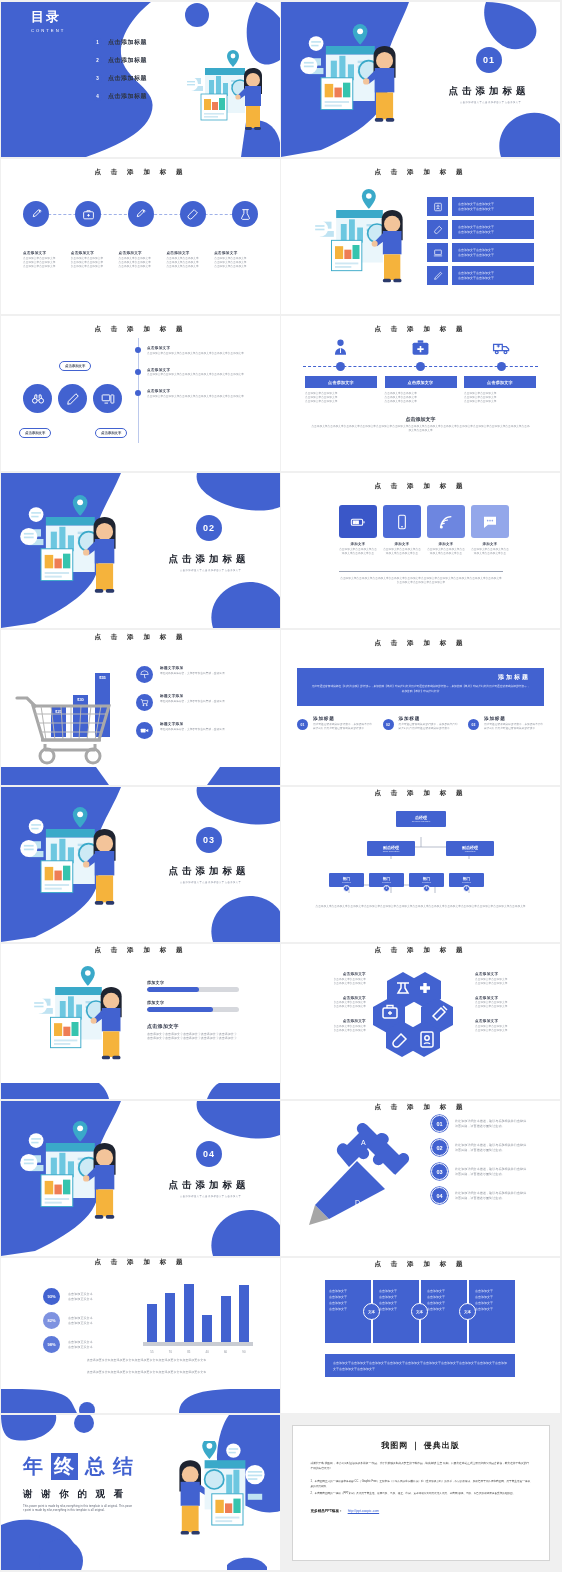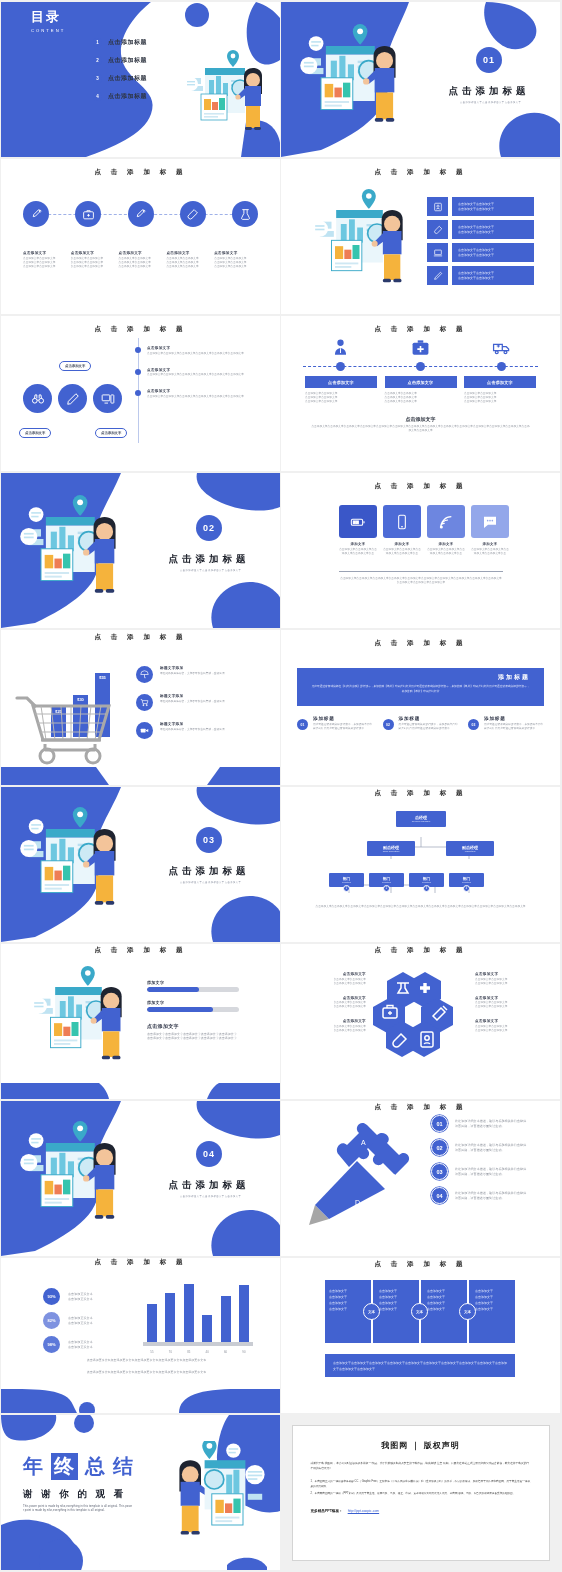--- a/index.html
+++ b/index.html
@@ -1104,21 +1104,21 @@
       <circle cx="80" cy="28" r="8" fill="#fff"></circle>
         <rect x="74" y="25" width="12" height="1.4" fill="#bfe3f2"></rect>
         <rect x="74" y="28" width="12" height="1.4" fill="#bfe3f2"></rect>
         <rect x="74" y="31" width="8" height="1.4" fill="#bfe3f2"></rect>
       <rect x="74" y="44" width="12" height="5" fill="#bfe3f2"></rect>
     </svg>
   </div>
 
   <div class="slide" style="background:#f0f0f0;display:flex;align-items:center;justify-content:center">
     <div style="width:258px;height:136px;background:#fff;border:1px solid #d4d4d4;padding:14px 18px">
-      <div style="text-align:center;font-size:8px;font-weight:bold;color:#202020;letter-spacing:1px">我图网 ｜ 版权声明</div>
+      <div style="text-align:center;font-size:8px;font-weight:bold;color:#202020;letter-spacing:1px">我图网 ｜ 侵典出版</div>
       <div style="font-size:2.7px;color:#444;line-height:1.9;margin-top:10px">感谢您下载 我图网 ，本公司同时还提供更多模板~~作品。为了您能够更顺利及安全的下载作品，请先阅读 注意 须知。只要您在本站正式注册用户购买作品之前提，就您在第下载及进行个别的有偿使用！</div>
       <div style="font-size:2.6px;color:#444;line-height:1.9;margin-top:9px">1、本商图网正式的~~模板是字体都是 CC（ Graphic Free）正版字体《中华人民共和国著作法》和《世界版权公约》的保护，作品的所有成、版权着属于原作者和商图网。用于商业用途~~模板是的使用权限。</div>
       <div style="font-size:2.6px;color:#444;line-height:1.9;margin-top:2px">2、本商网商图网的~~模板（PPT素材）及使用于商业性、侵典出版、出版、修正、印刷、复本或动作为对用使用人使用、本商网 提供、出版、归己及版权或者具备受字的组版图。</div>
       <div style="margin-top:12px;display:flex;gap:5px;align-items:baseline">
         <span style="font-size:3.6px;font-weight:bold;color:#202020">更多精品PPT模板：</span>
         <span style="font-size:3.4px;color:#3a5fd0;text-decoration:underline">http://ppt.ooopic.com</span>
       </div>
     </div>
   </div>
 

